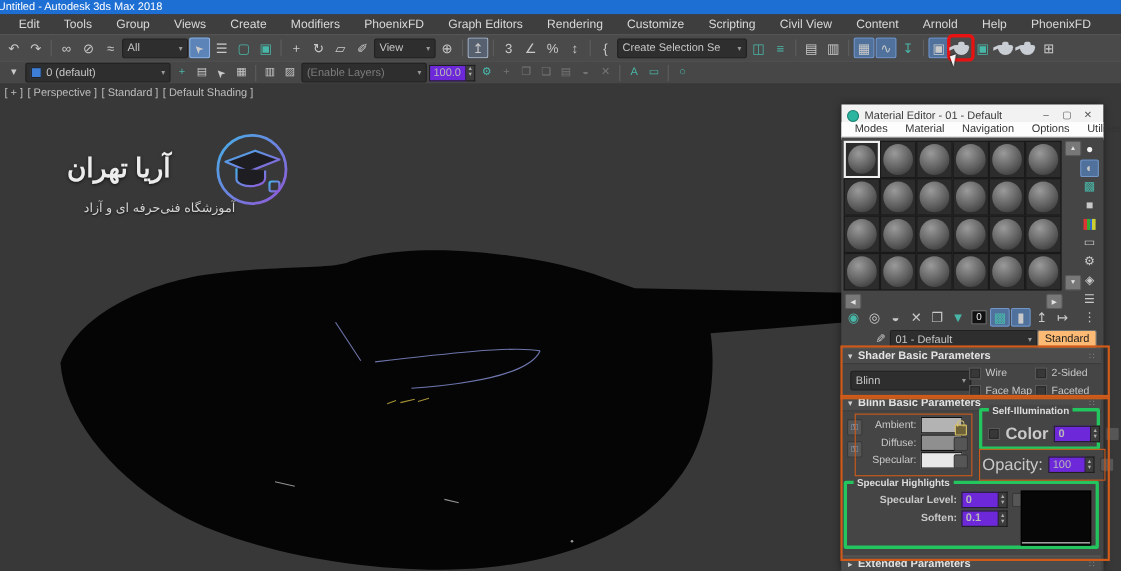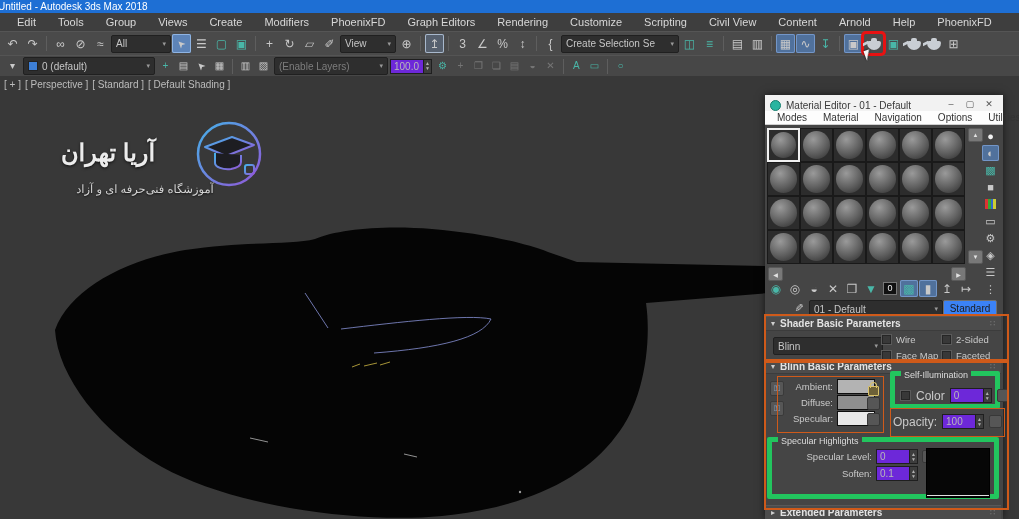--- a/index.html
+++ b/index.html
@@ -94,21 +94,21 @@
   #slot-left{left:3px;top:142px;}#slot-right{left:186px;top:142px;}
   #me-side{position:absolute;left:217px;top:3px;display:flex;flex-direction:column;gap:1px;}
   #me-side .tbtn{width:17px;height:16px;}
   #me-side .glyph{font-size:11px;}
   #me-tools{position:absolute;left:2px;top:155px;display:flex;align-items:center;gap:1px;}
   #me-tools .tbtn{width:18px;height:17px;}
 
   #me-eyedrop{position:absolute;left:26px;top:175px;width:16px;height:15px;}
   #me-eyedrop .glyph{font-size:11px;transform:rotate(90deg);}
   #me-namecombo{position:absolute;left:44px;top:175px;width:124px;}
-  #me-typebtn{position:absolute;left:178px;top:175px;width:52px;height:15px;background:#3b82f6;
+  #me-typebtn{position:absolute;left:178px;top:175px;width:52px;height:15px;background:#fdba74;
               color:#1c1c1c;font-size:10px;display:flex;align-items:center;justify-content:center;
               border:1px solid #6e6e6e;border-radius:2px;}
 
   .rollhead{position:absolute;left:0;width:236px;height:15px;background:#4c4c4c;
             border-top:1px solid #585858;border-bottom:1px solid #3c3c3c;
             display:flex;align-items:center;gap:5px;padding:0 6px;box-sizing:border-box;}
   .rollhead .rarr{font-size:8px;color:#cfcfcf;}
   .rollhead .rtitle{font-size:10px;font-weight:bold;color:#e3e3e3;white-space:nowrap;}
   .rollhead .grip{margin-left:auto;color:#8a8a8a;font-size:8px;}
   #shader-head{top:191px;}
@@ -131,25 +131,25 @@
   #lockpair1{top:256px;}#lockpair2{top:276px;}
   .lockpair .glyph{font-size:8px;color:#9fc0e8;}
   .biglock{position:absolute;left:103px;top:261px;width:9px;height:8px;border:1px solid #d9c269;
            border-radius:1px;background:#6d6138;}
   .biglock::before{content:"";position:absolute;top:-5px;left:1px;width:5px;height:5px;
            border:1px solid #d9c269;border-bottom:none;border-radius:4px 4px 0 0;}
   .mapbtn{width:11px;height:11px;background:#565656;border:1px solid #383838;border-radius:2px;flex:none;}
   #map-dif{position:absolute;left:102px;top:272px;}
   #map-spc{position:absolute;left:102px;top:288px;}
 
-  .ogroup{position:absolute;border:5px solid #22c55e;border-radius:2px;box-sizing:border-box;}
+  .ogroup{position:absolute;border:3px solid #22c55e;border-radius:2px;box-sizing:border-box;font-weight:bold;}
   .gtitle{position:absolute;top:-6px;left:6px;background:#454545;padding:0 3px;font-size:9px;color:#dcdcdc;white-space:nowrap;}
   #si-group{left:125px;top:246px;width:110px;height:38px;}
   .si-row{position:absolute;left:5px;top:12px;display:flex;align-items:center;gap:5px;}
-  .si-lbl{color:#c9c9c9;font-size:12px;}
+  .si-lbl{color:#c9c9c9;font-size:15px;}
   #op-row{position:absolute;left:128px;top:289px;display:flex;align-items:center;gap:5px;}
   #sh-group{left:2px;top:312px;width:232px;height:62px;}
   .shrow{display:flex;align-items:center;gap:4px;height:17px;padding-left:2px;}
   .shrows{position:absolute;left:2px;top:6px;}
   .slabel{width:96px;text-align:right;color:#c9c9c9;font-size:9.5px;flex:none;}
   #curve-preview{position:absolute;right:4px;top:6px;width:62px;height:48px;background:#060606;
                  border:1px solid #000;}
   #curve-preview::after{content:"";position:absolute;left:0;right:0;bottom:1px;height:1px;background:#e0e0e0;}
 
   

